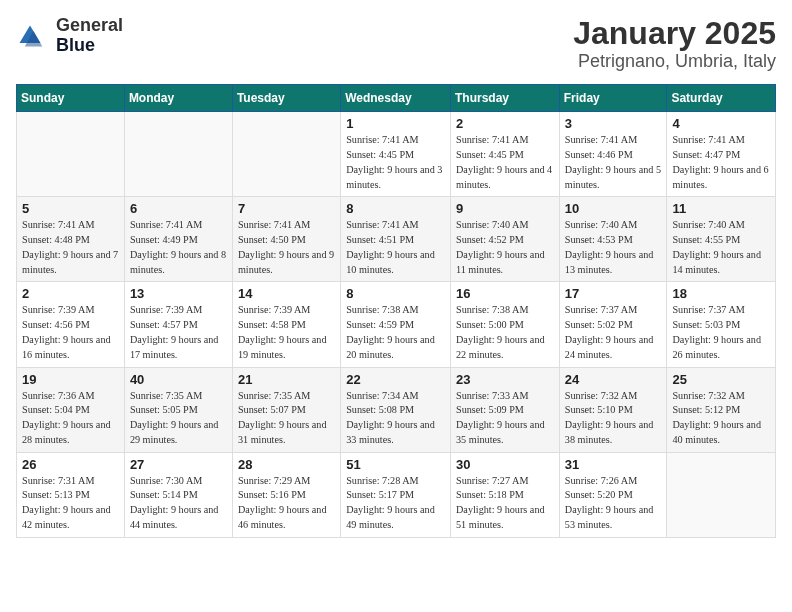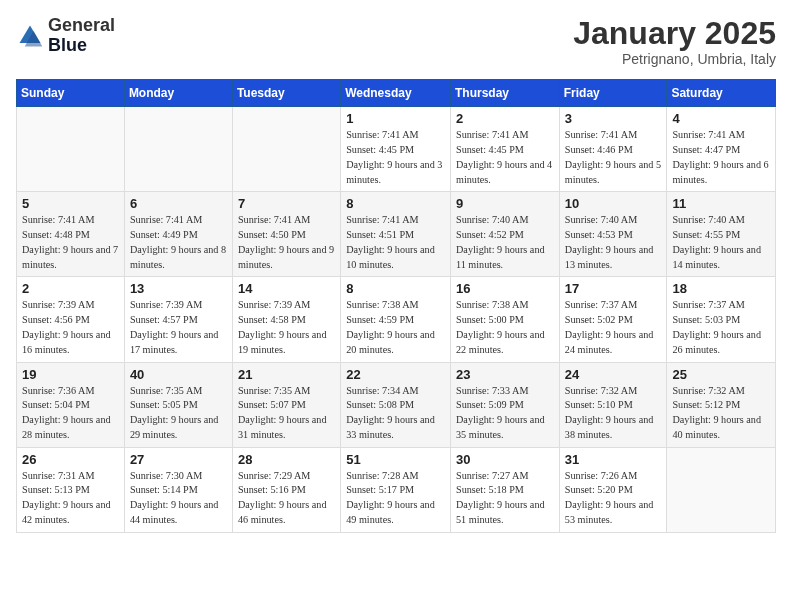--- a/index.html
+++ b/index.html
@@ -12,21 +12,21 @@
     }
     .header {
       display: flex;
       justify-content: space-between;
       align-items: flex-start;
       margin-bottom: 12px;
     }
     .logo {
       display: flex;
       align-items: center;
-      gap: 4px;
+      gap: 12px;
     }
     .logo-text {
       font-size: 18px;
       font-weight: bold;
       line-height: 1.1;
     }
     .logo-general { color: #333; }
     .logo-blue { color: #0f172a; }
     .logo-icon {
       width: 28px;
@@ -36,30 +36,30 @@
       text-align: right;
       margin-left: 32px;
     }
     .calendar-title {
       font-size: 32px;
       font-weight: bold;
       color: #333;
       line-height: 1.1;
     }
     .calendar-subtitle {
-      font-size: 14px;
+      font-size: 18px;
       color: #555;
     }
     table {
       width: 100%;
       border-collapse: collapse;
       font-size: 10.5px;
     }
     thead tr {
-      background: #1d4ed8;
+      background: #0f766e;
       color: #fff;
       border-radius: 13px;
     }
     thead th {
       padding: 6px 4px;
       text-align: left;
       font-size: 12px;
       font-weight: bold;
       border: 1px solid #1a5a9a;
     }

